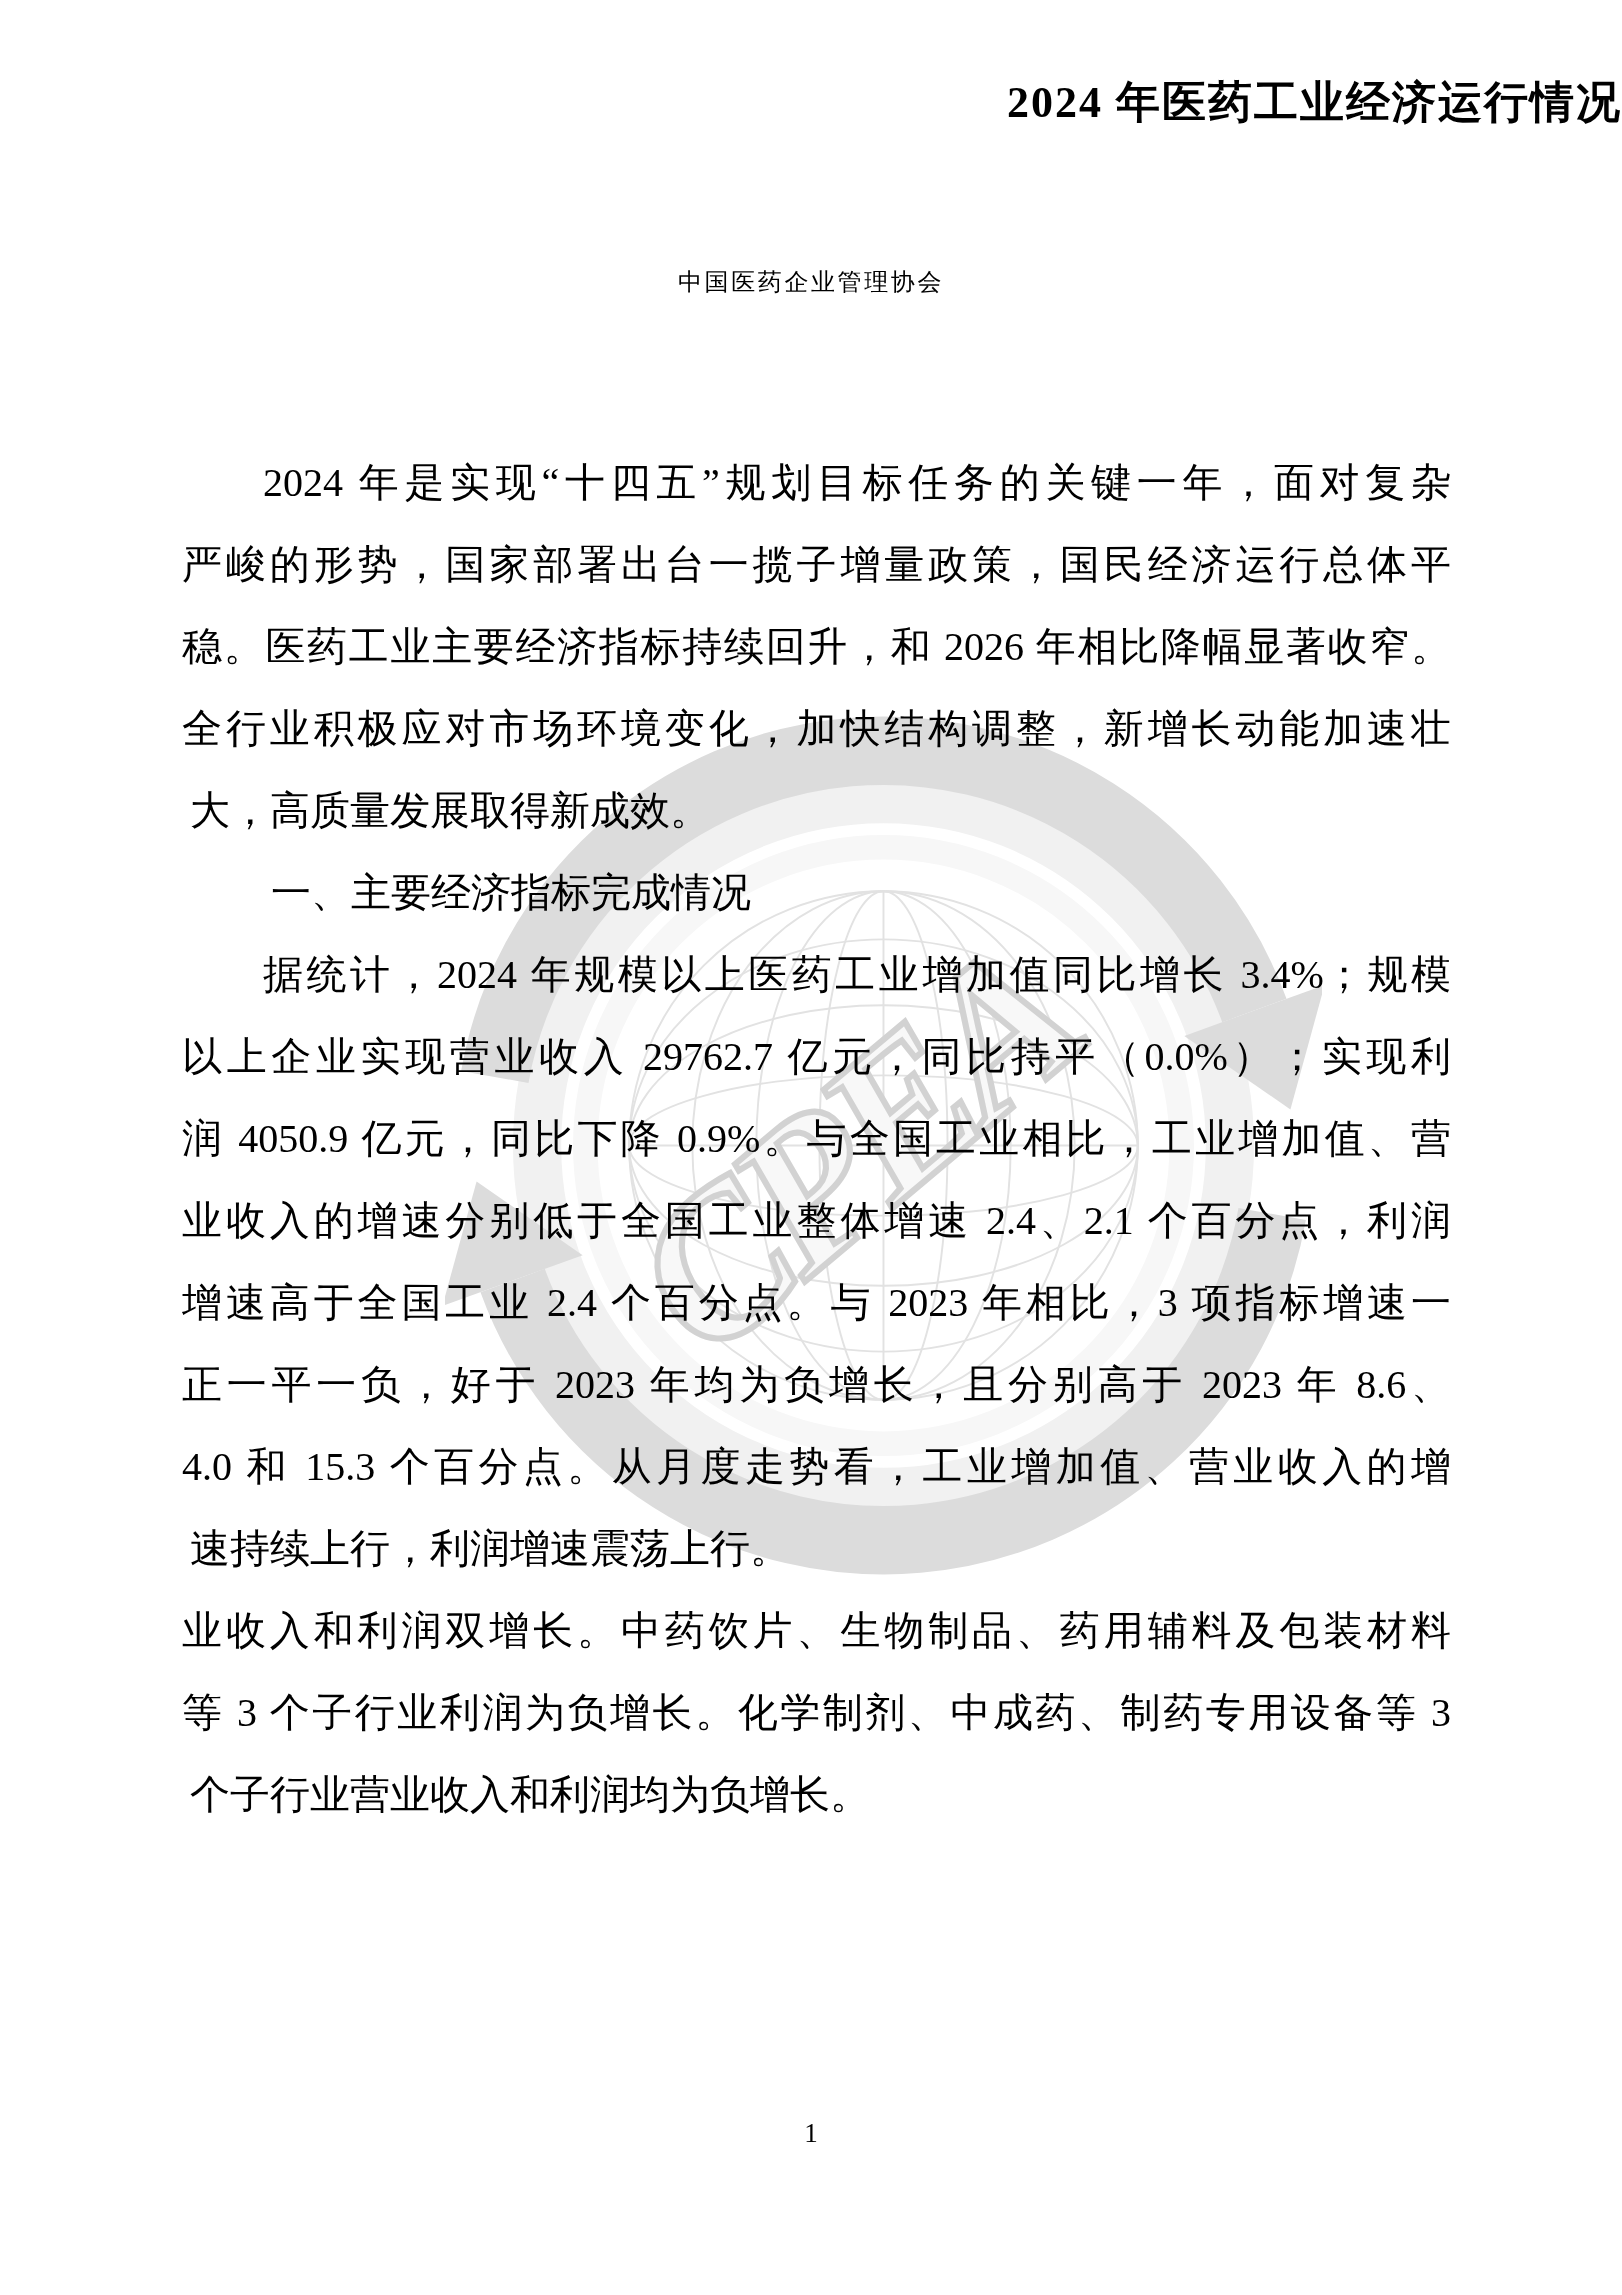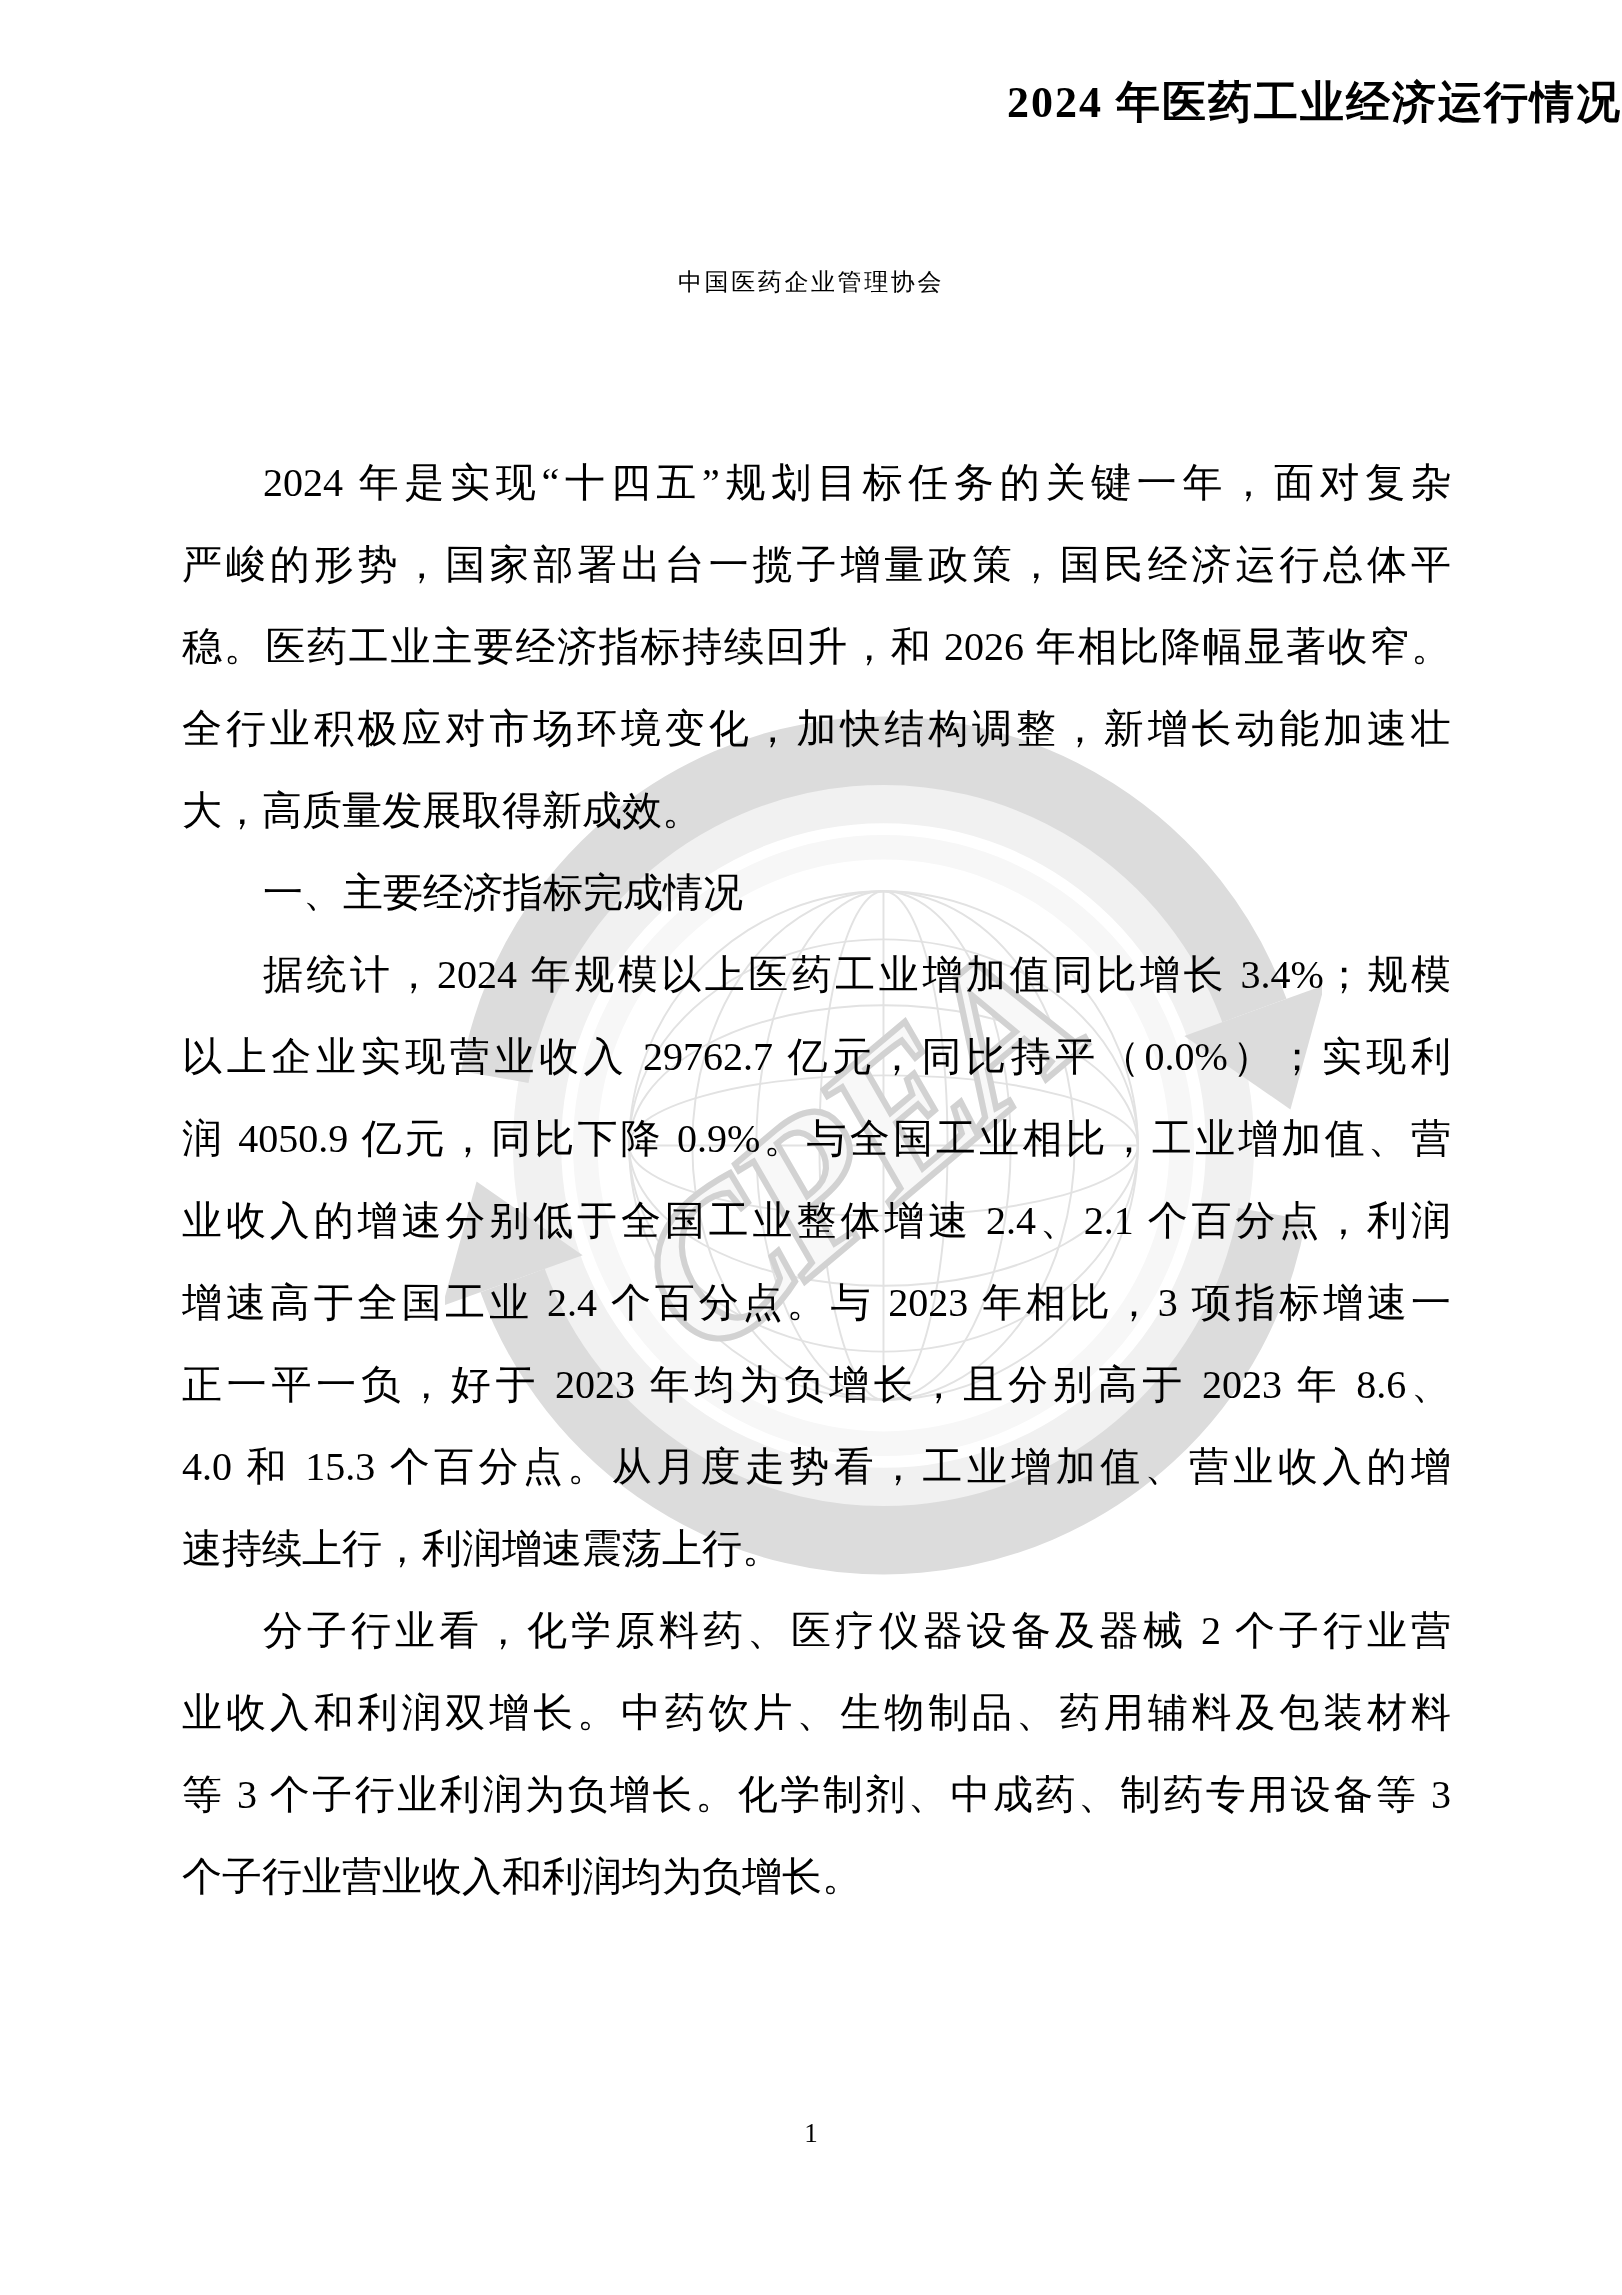--- a/index.html
+++ b/index.html
@@ -47,21 +47,21 @@
     line-height: 82px;
     z-index: 2;
   }
   .tline {
     text-align: justify;
     text-align-last: justify;
     white-space: nowrap;
     height: 82px;
   }
   .tline.indent { text-indent: 81px; }
-  .tline.endline { text-align-last: left; }
+  .tline.endline { text-align-last: left; margin-left: 8px; }
   .page-num {
     position: absolute;
     left: 0;
     right: 0;
     top: 2118px;
     text-align: center;
     font-size: 27px;
     z-index: 2;
   }
   .watermark {
@@ -128,21 +128,20 @@
       <div class="tline">以上企业实现营业收入 29762.7 亿元，同比持平（0.0%）；实现利</div>
       <div class="tline">润 4050.9 亿元，同比下降 0.9%。与全国工业相比，工业增加值、营</div>
       <div class="tline">业收入的增速分别低于全国工业整体增速 2.4、2.1 个百分点，利润</div>
       <div class="tline">增速高于全国工业 2.4 个百分点。与 2023 年相比，3 项指标增速一</div>
       <div class="tline">正一平一负，好于 2023 年均为负增长，且分别高于 2023 年 8.6、</div>
       <div class="tline">4.0 和 15.3 个百分点。从月度走势看，工业增加值、营业收入的增</div>
       <div class="tline endline">速持续上行，利润增速震荡上行。</div>
     </div>
 
     <div>
-      <div class="tline indent">分子行业看，化学原料药、医疗仪器设备及器械 2 个子行业营</div>
       <div class="tline">业收入和利润双增长。中药饮片、生物制品、药用辅料及包装材料</div>
       <div class="tline">等 3 个子行业利润为负增长。化学制剂、中成药、制药专用设备等 3</div>
       <div class="tline endline">个子行业营业收入和利润均为负增长。</div>
     </div>
   </div>
 
   <div class="page-num">1</div>
 
 </div>
 

